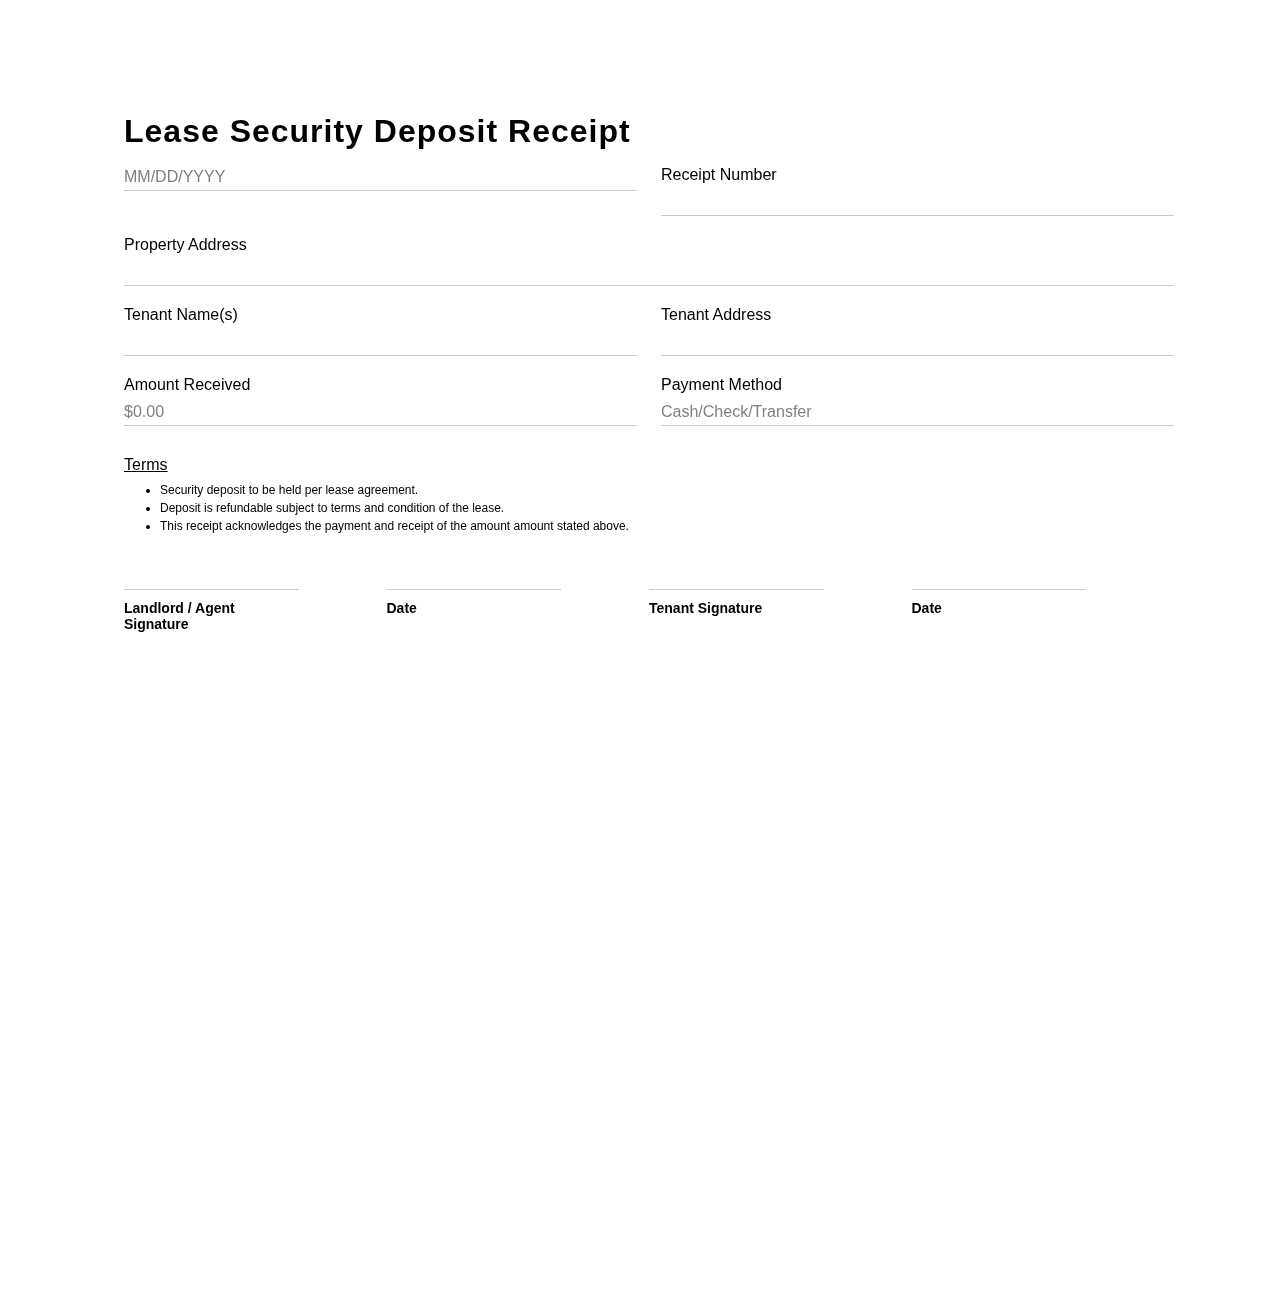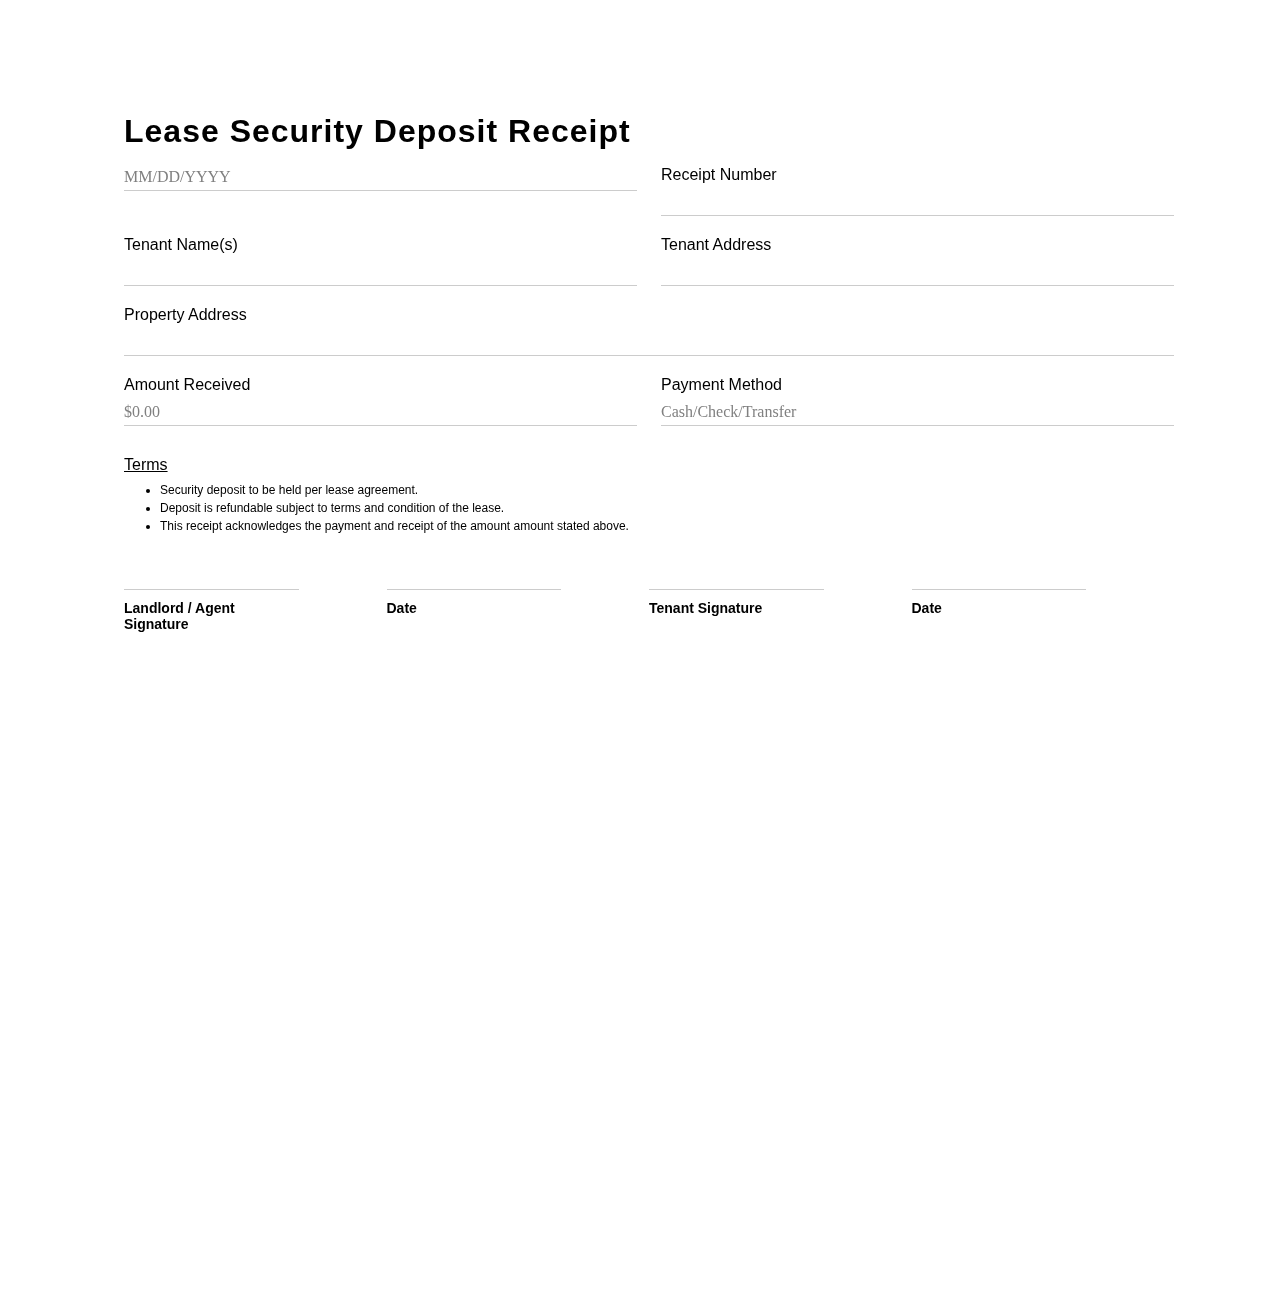--- a/index.html
+++ b/index.html
@@ -3,21 +3,21 @@
 <meta charset="utf-8">
 <style>
   html, body { margin: 0; padding: 0; background: #ffffff; }
   body { width: 1278px; height: 1300px; position: relative; font-family: "Liberation Sans", sans-serif; color: #000; }
   .page { position: absolute; left: 124px; top: 110px; width: 1050px; }
   h1 { margin: 0; font-size: 32px; font-weight: bold; letter-spacing: 1px; line-height: 42px; height: 42px; }
   .row { display: flex; gap: 24px; margin-top: 20px; }
   .row.first { margin-top: 14px; }
   .field { flex: 1; }
   .field label { display: block; font-size: 16px; line-height: 18px; margin-bottom: 7px; }
-  .field input { display: block; width: 100%; box-sizing: border-box; border: none; border-bottom: 1px solid #cccccc; padding: 0 0 3px 0; font-family: Liberation Serif, serif; font-size: 16px; line-height: 21px; height: 25px; outline: none; background: transparent; color: #15803d; }
+  .field input { display: block; width: 100%; box-sizing: border-box; border: none; border-bottom: 1px solid #cccccc; padding: 0 0 3px 0; font-family: Liberation Sans, sans-serif; font-size: 16px; line-height: 21px; height: 25px; outline: none; background: transparent; color: #15803d; }
   .field input::placeholder { color: #808080; }
   .terms { margin-top: 30px; }
   .terms-title { font-size: 16px; line-height: 18px; text-decoration: underline; }
   .terms ul { margin: 7px 0 0 0; padding-left: 16px; }
   .terms li { font-size: 12px; line-height: 18px; margin-left: 20px; }
   .sigs { display: flex; margin-top: 54px; font-weight: bold; }
   .sig { width: 180px; margin-right: 88px; }
   .sig .line { border-top: 1px solid #cccccc; height: 0; }
   .sig .lbl { font-size: 14px; line-height: 16px; margin-top: 10px; }
 </style>
@@ -32,32 +32,32 @@
       <input type="text" placeholder="MM/DD/YYYY" style="">
     </div>
     <div class="field">
       <label>Receipt Number</label>
       <input type="text" placeholder="" style="">
     </div>
   </div>
 
   <div class="row">
     <div class="field">
-      <label>Tenant Name(s)</label>
-      <input type="text" placeholder="" style="">
-    </div>
-    <div class="field">
-      <label>Tenant Address</label>
+      <label>Property Address</label>
       <input type="text" placeholder="" style="">
     </div>
   </div>
 
   <div class="row">
     <div class="field">
-      <label>Property Address</label>
+      <label>Tenant Name(s)</label>
+      <input type="text" placeholder="" style="">
+    </div>
+    <div class="field">
+      <label>Tenant Address</label>
       <input type="text" placeholder="" style="">
     </div>
   </div>
 
   <div class="row">
     <div class="field">
       <label>Amount Received</label>
       <input type="text" placeholder="$0.00" style="">
     </div>
     <div class="field">

